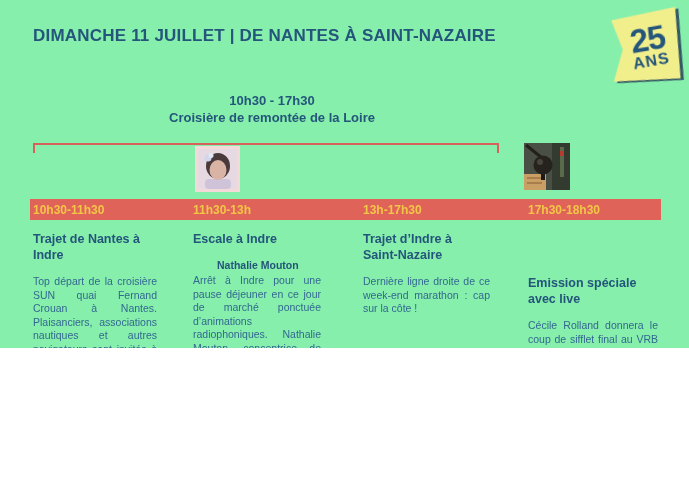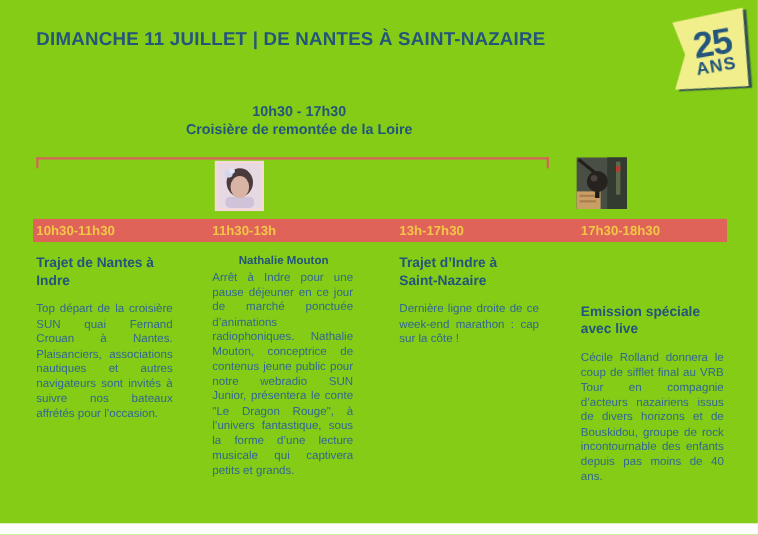--- a/index.html
+++ b/index.html
@@ -1,17 +1,17 @@
 <!DOCTYPE html>
 <html><head>
 <meta charset="utf-8">
 <style>
   html,body { margin:0; padding:0; background:#ffffff; }
   .page {
-    position:relative; width:689px; height:476px; background:#84cc16;
+    position:relative; width:689px; height:348px; background:#86efac;
     font-family:"Liberation Sans", sans-serif; overflow:hidden;
   }
   .page-title {
     position:absolute; left:33px; top:26px; margin:0;
     font-size:17px; font-weight:bold; letter-spacing:0.2px; color:#24557b;
     white-space:nowrap;
   }
   
   .badge {
     position:absolute; left:608px; top:10px; width:74px; height:76px;
@@ -129,20 +129,21 @@
     <span class="timeslot ts3">13h-17h30</span>
     <span class="timeslot ts4">17h30-18h30</span>
   </div>
 
   <section class="col col1">
     <h2>Trajet de Nantes à Indre</h2>
     <p>Top départ de la croisière SUN quai Fernand Crouan à Nantes. Plaisanciers, associations nautiques et autres navigateurs sont invités à suivre nos bateaux affrétés pour l’occasion.</p>
   </section>
 
   <section class="col col2">
+    <h2>Escale à Indre</h2>
     <h3 class="speaker">Nathalie Mouton</h3>
     <p>Arrêt à Indre pour une pause déjeuner en ce jour de marché ponctuée d’animations radiophoniques. Nathalie Mouton, conceptrice de contenus jeune public pour notre webradio SUN Junior, présentera le conte "Le Dragon Rouge", à l’univers fantastique, sous la forme d’une lecture musicale qui captivera petits et grands.</p>
   </section>
 
   <section class="col col3">
     <h2>Trajet d’Indre à Saint-Nazaire</h2>
     <p>Dernière ligne droite de ce week-end marathon : cap sur la côte !</p>
   </section>
 
   <section class="col col4">

